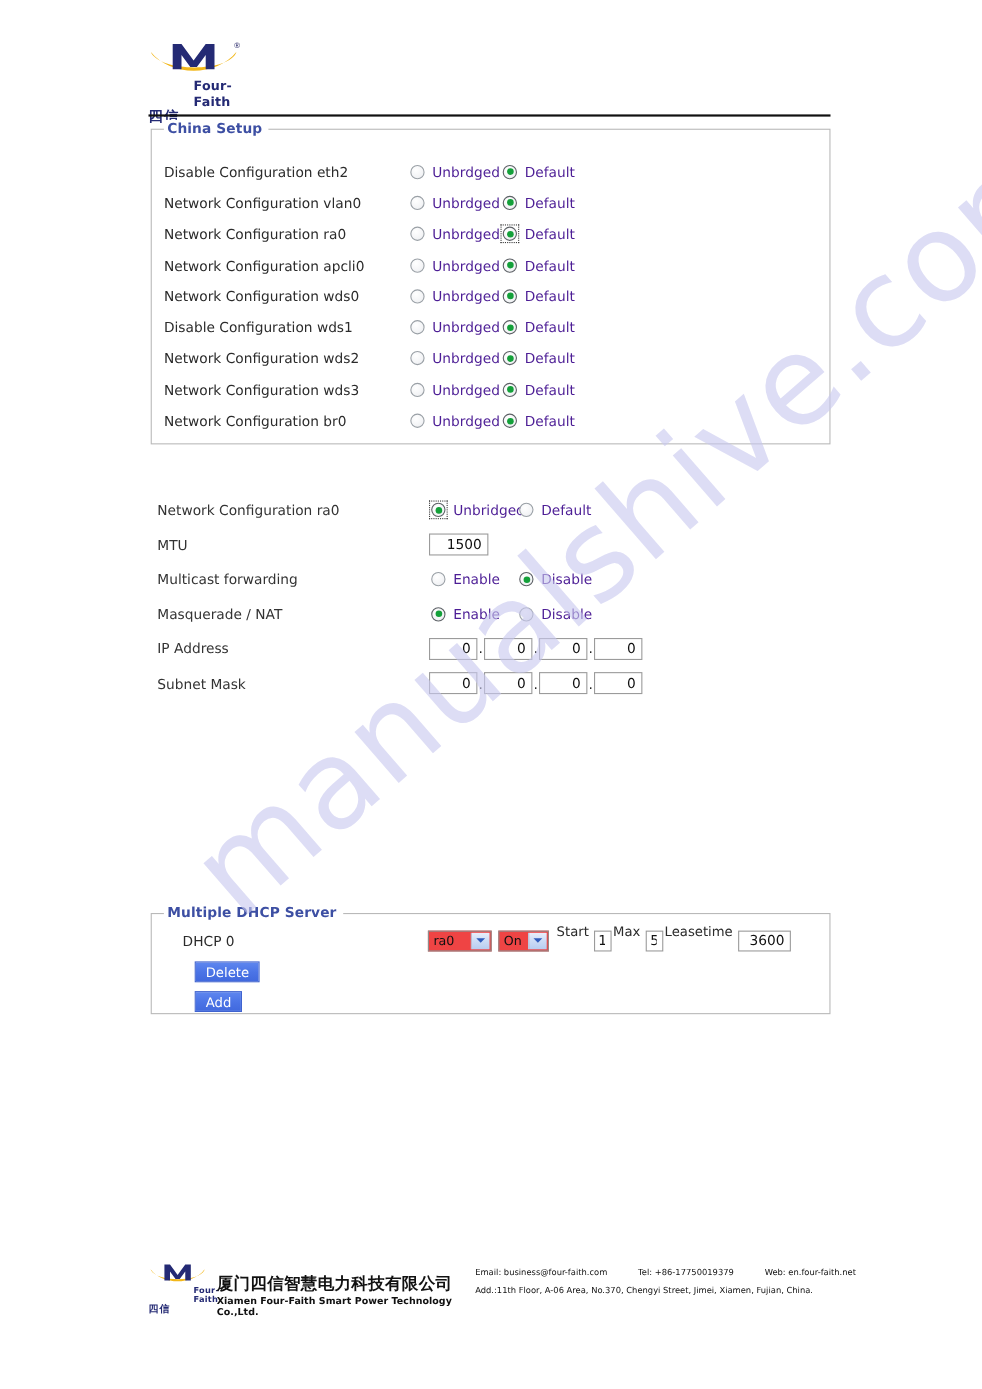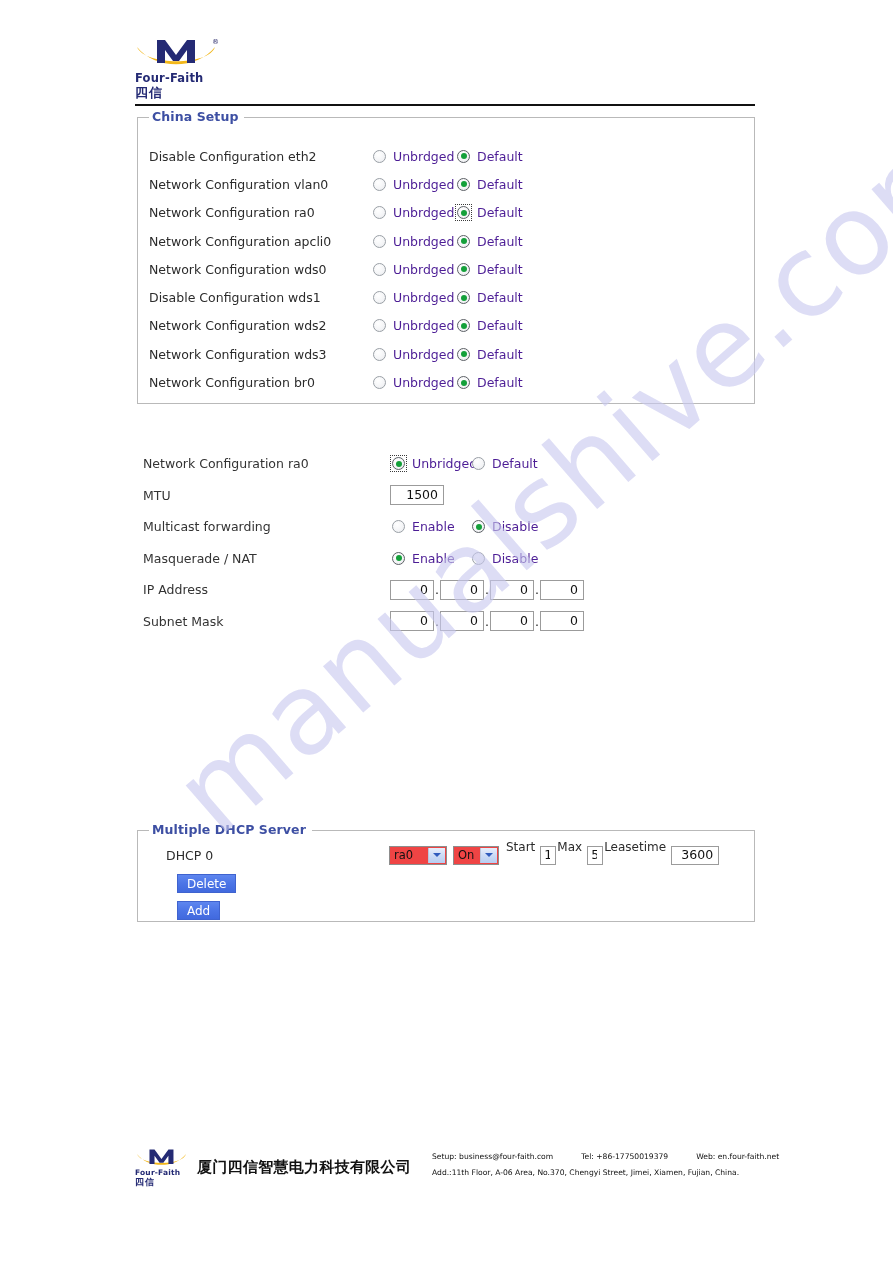--- a/index.html
+++ b/index.html
@@ -80,20 +80,21 @@
     font-size: 7px;
     color: #2a2a6a;
   }
   .logo-name {
     font-family: "DejaVu Sans", sans-serif;
     font-size: 11.5px;
     font-weight: bold;
     color: #242a74;
     letter-spacing: .2px;
     margin-top: -3px;
+    margin-left: 41px;
   }
   .logo-cn {
     margin-top: 1px;
     font-size: 13px;
     font-weight: bold;
     color: #242a74;
     letter-spacing: 1px;
     line-height: 1;
   }
   #header-rule {
@@ -659,24 +660,25 @@
         <svg width="58" height="24" viewBox="0 0 90 38" xmlns="http://www.w3.org/2000/svg">
           <path d="M2 11 C 20 34, 62 34, 80 11 C 74 30, 10 30, 2 11 Z" fill="#f2b71a"></path>
           <path d="M22 4 L30 4 L41 19 L52 4 L60 4 L60 27 L52 27 L52 14 L44 25 L38 25 L30 14 L30 27 L22 27 Z" fill="#242a74"></path>
         </svg>
       </div>
       <div class="logo-name">Four-Faith</div>
       <div class="logo-cn">四信</div>
     </div>
     <div id="footer-company">
       <div class="f-cn">厦门四信智慧电力科技有限公司</div>
+      <div class="f-en">Xiamen Four-Faith Smart Power Technology Co.,Ltd.</div>
     </div>
     <div id="footer-contact">
       <div class="f-line1">
-        <span>Setup: business@four-faith.com</span>
+        <span>Email: business@four-faith.com</span>
         <span>Tel: +86-17750019379</span>
         <span>Web: en.four-faith.net</span>
       </div>
       <div class="f-line2">Add.:11th Floor, A-06 Area, No.370, Chengyi Street, Jimei, Xiamen, Fujian, China.</div>
     </div>
   </div>
 
 </div>
 
 </body></html>

